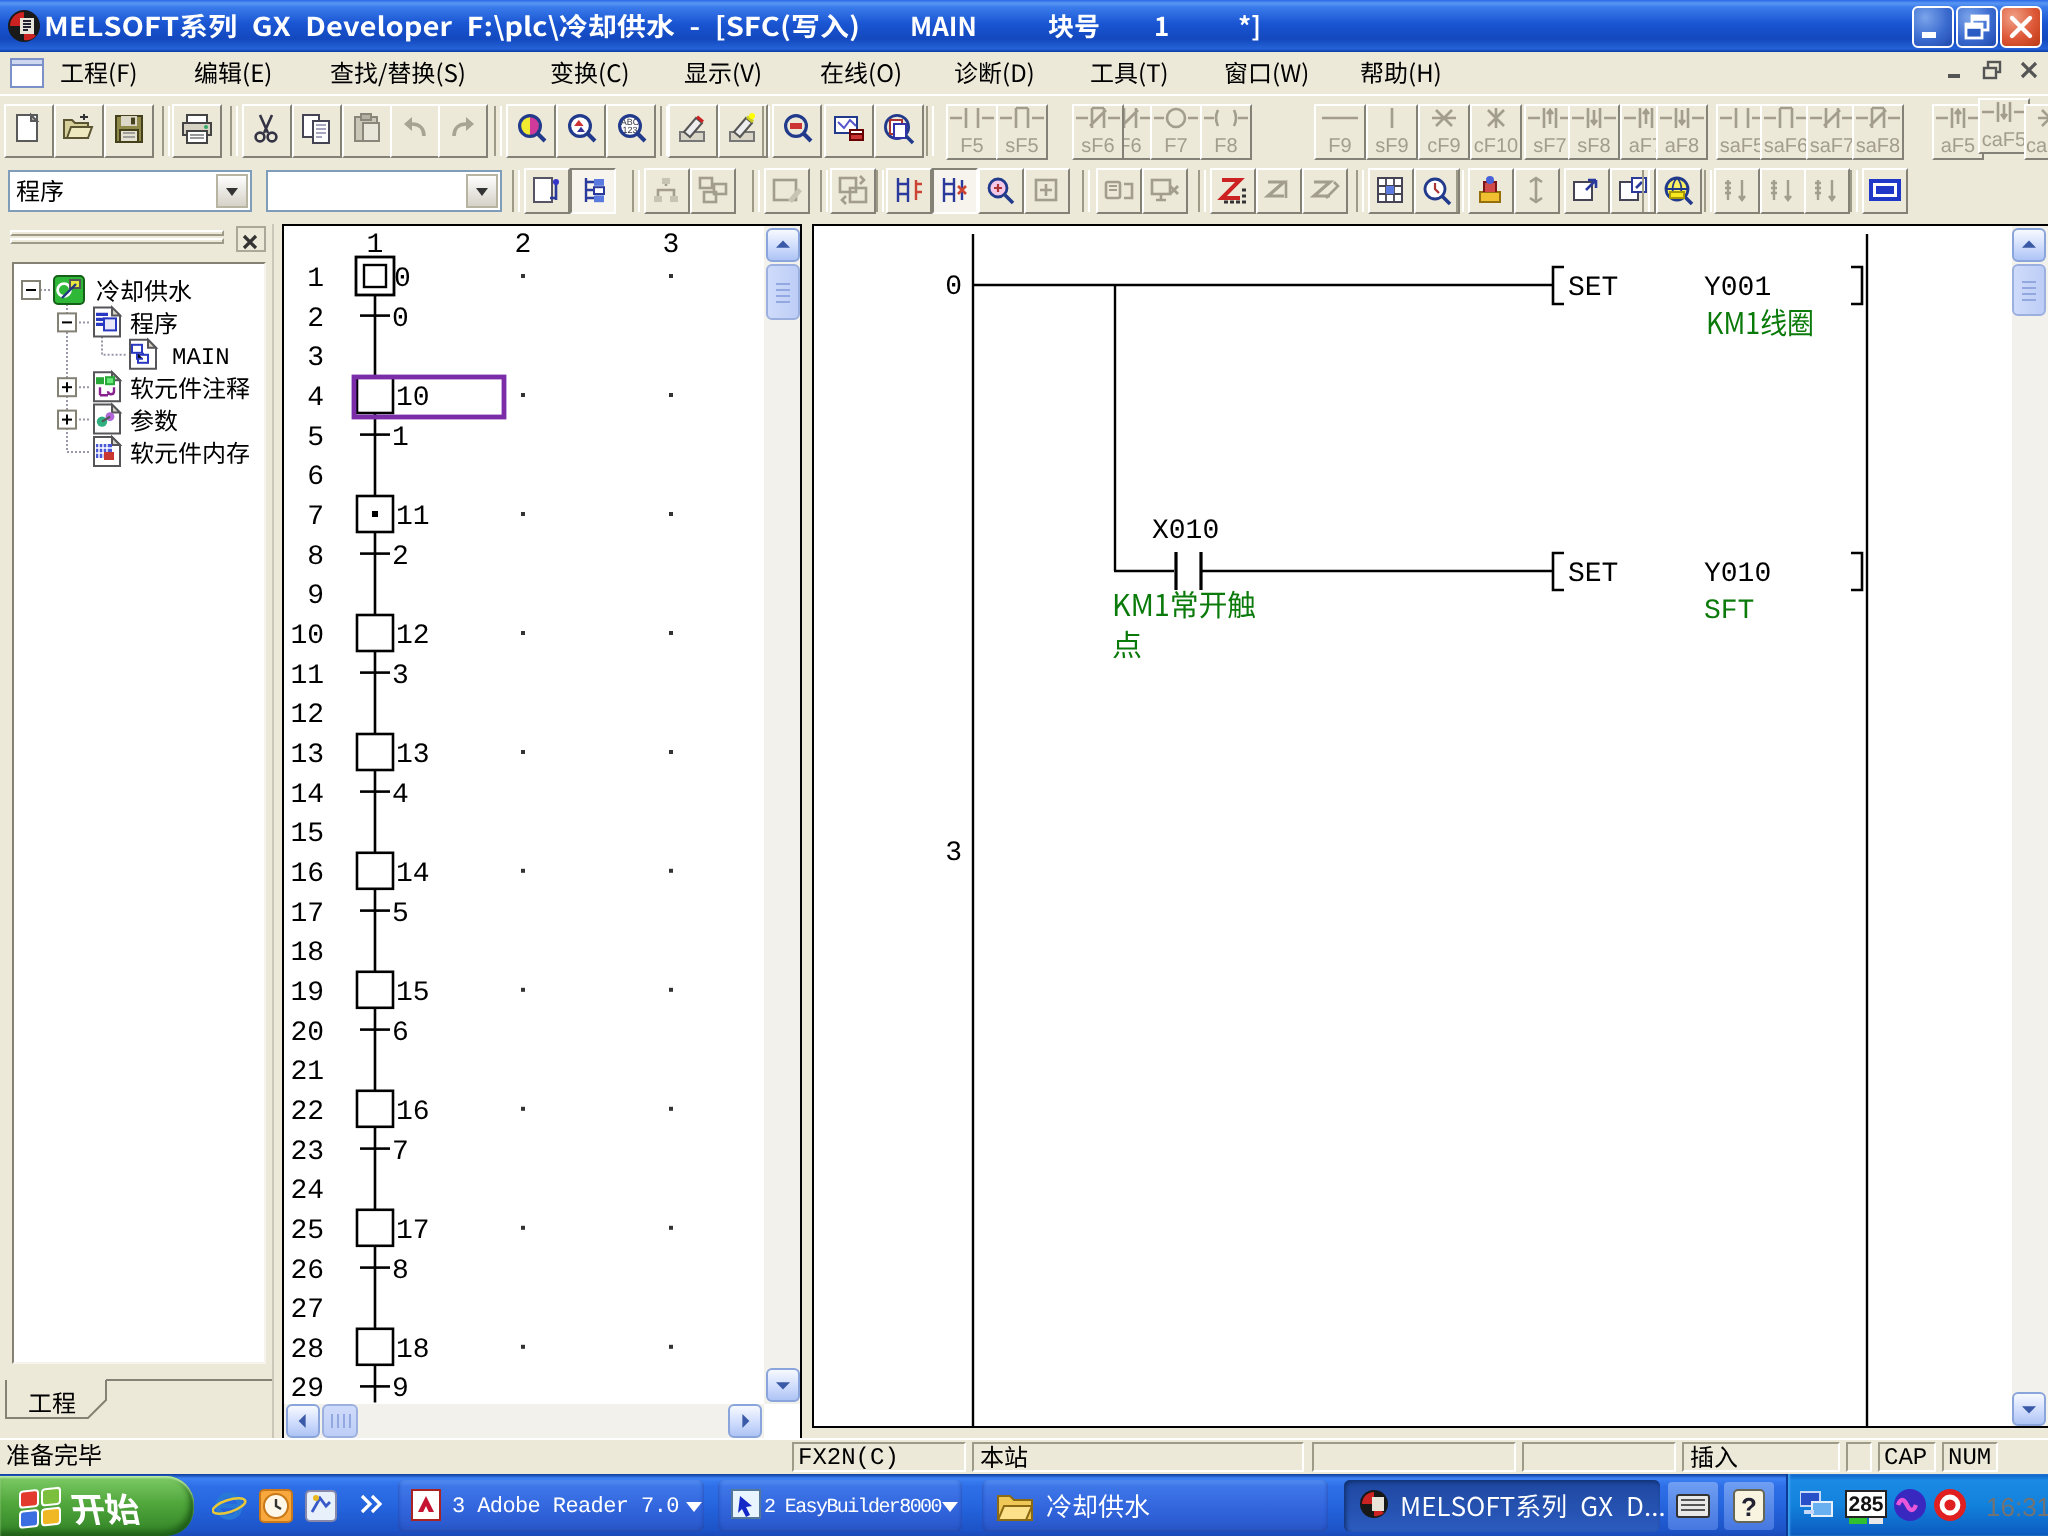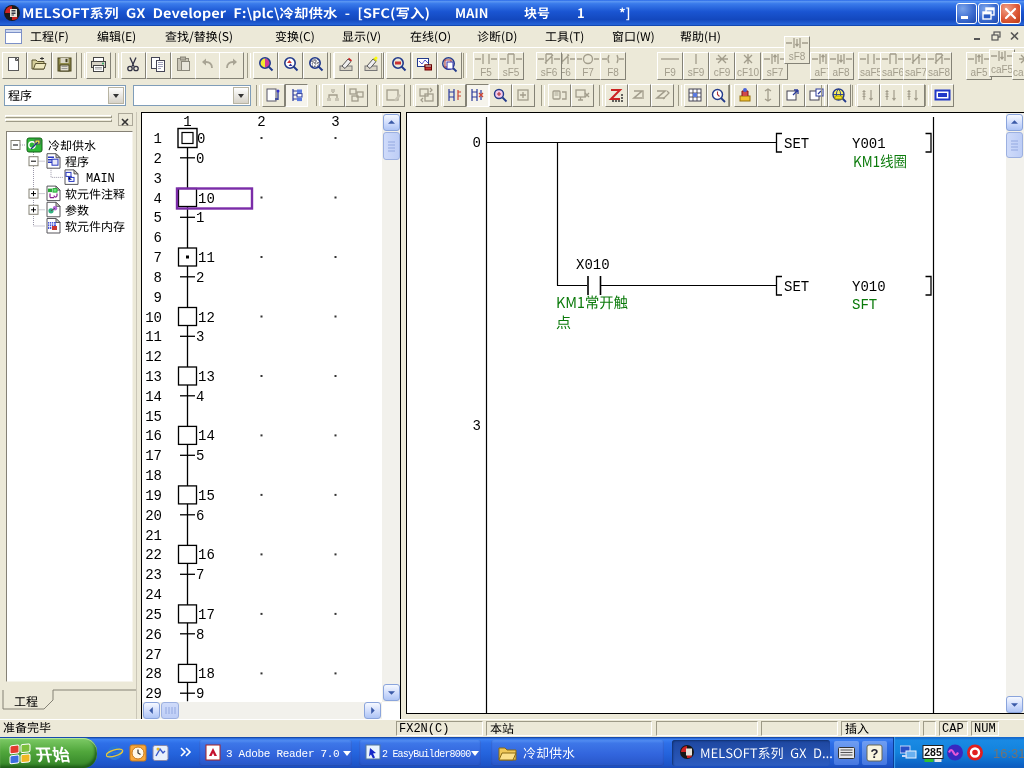--- a/index.html
+++ b/index.html
@@ -184,21 +184,21 @@
       </svg>sF9</div>
     <div class="fbtn" style="left:709px;top:52px"><svg width="24" height="12" viewBox="0 0 24 12">
         <path d="M6 6h12M8 2l8 8M16 2l-8 8" stroke="#a29d8c" stroke-width="1.3" fill="none"></path>
       </svg>cF9</div>
     <div class="fbtn" style="left:735px;top:52px"><svg width="24" height="12" viewBox="0 0 24 12">
         <path d="M12 1v10M8 2l8 8M16 2l-8 8" stroke="#a29d8c" stroke-width="1.3" fill="none"></path>
       </svg>cF10</div>
     <div class="fbtn" style="left:762px;top:52px"><svg width="24" height="12" viewBox="0 0 24 12">
         <path d="M1 6h6M17 6h6M9 1v10M15 1v10M12 2v7M10.5 4l1.5-2 1.5 2" stroke="#a29d8c" stroke-width="1.3" fill="none"></path>
       </svg>sF7</div>
-    <div class="fbtn" style="left:784px;top:36px"><svg width="24" height="12" viewBox="0 0 24 12">
+    <div class="fbtn" style="left:784px;top:52px"><svg width="24" height="12" viewBox="0 0 24 12">
         <path d="M1 6h6M17 6h6M9 1v10M15 1v10M12 2v7M10.5 7l1.5 2 1.5-2" stroke="#a29d8c" stroke-width="1.3" fill="none"></path>
       </svg>sF8</div>
     <div class="fbtn" style="left:810px;top:52px"><svg width="24" height="12" viewBox="0 0 24 12">
         <path d="M1 6h6M17 6h6M9 1v10M15 1v10M12 2v7M10.5 4l1.5-2 1.5 2" stroke="#a29d8c" stroke-width="1.3" fill="none"></path>
       </svg>aF7</div>
     <div class="fbtn" style="left:828px;top:52px"><svg width="24" height="12" viewBox="0 0 24 12">
         <path d="M1 6h6M17 6h6M9 1v10M15 1v10M12 2v7M10.5 7l1.5 2 1.5-2" stroke="#a29d8c" stroke-width="1.3" fill="none"></path>
       </svg>aF8</div>
     <div class="fbtn" style="left:858px;top:52px"><svg width="24" height="12" viewBox="0 0 24 12">
         <path d="M1 6h6M17 6h6M9 1v10M15 1v10" stroke="#a29d8c" stroke-width="1.3" fill="none"></path>

